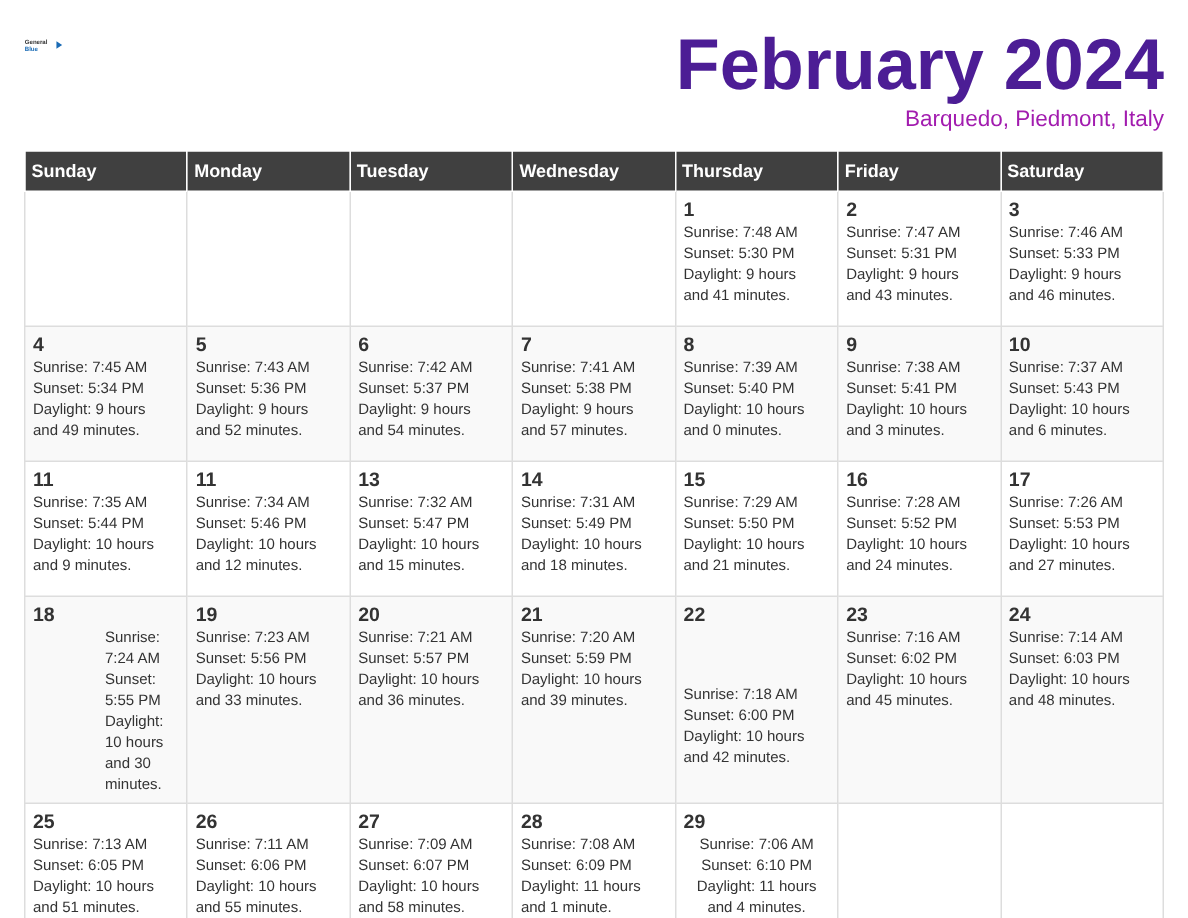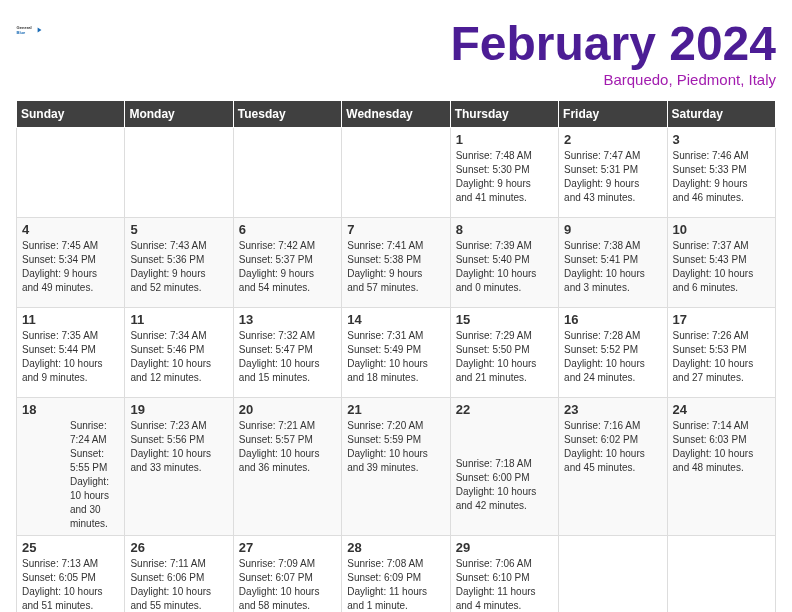--- a/index.html
+++ b/index.html
@@ -313,21 +313,21 @@
         </td>
         <td>
           <div class="day-number">28</div>
           <div class="day-info" style="white-space: pre-line;">Sunrise: 7:08 AM
 Sunset: 6:09 PM
 Daylight: 11 hours
 and 1 minute.</div>
         </td>
         <td>
           <div class="day-number">29</div>
-          <div class="day-info" style="white-space: pre-line;">Sunrise: 7:06 AM
+          <div class="day-info" style="white-space: pre-line; text-align: center;">Sunrise: 7:06 AM
 Sunset: 6:10 PM
 Daylight: 11 hours
 and 4 minutes.</div>
         </td>
         <td class="empty-cell"></td>
         <td class="empty-cell"></td>
       </tr>
     </tbody>
 </table>
 

